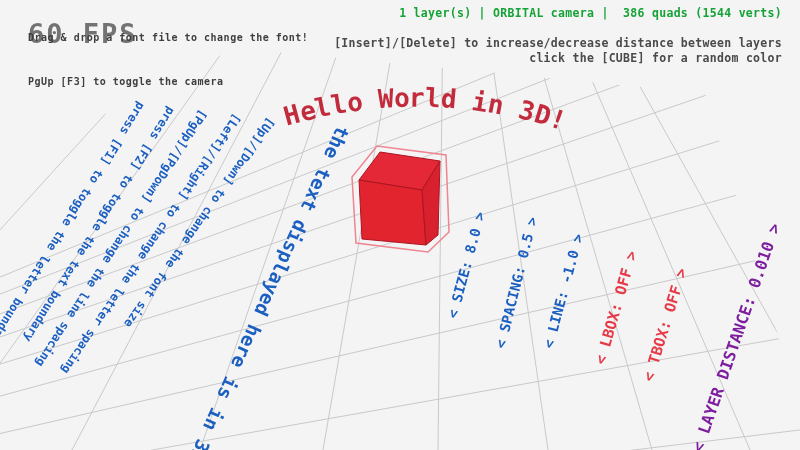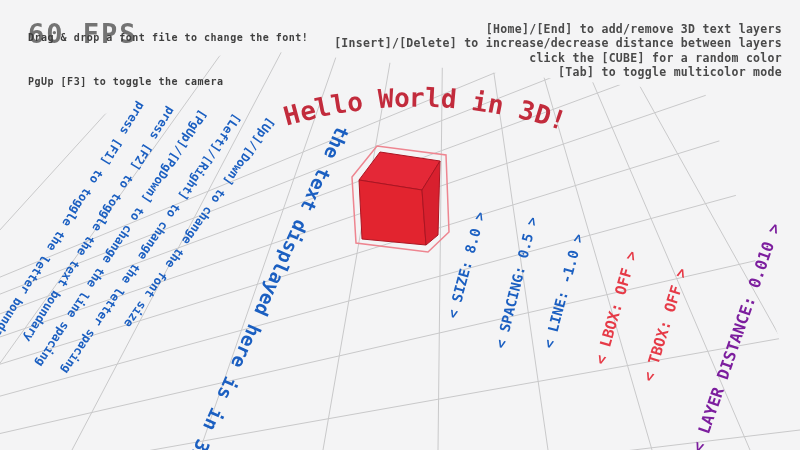--- a/index.html
+++ b/index.html
@@ -110,18 +110,17 @@
       <polygon points="422,190 440,161 438,235 426,245" fill="#d8202e" stroke="#ab1522" stroke-width="1"></polygon>
     </g>
   </svg>
 
   <div class="hello" id="hello"><span style="transform: translateY(0px) rotate(-15deg);">H</span><span style="transform: translateY(-4.1px) rotate(-13deg);">e</span><span style="transform: translateY(-7.6px) rotate(-11deg);">l</span><span style="transform: translateY(-10.6px) rotate(-9deg);">l</span><span style="transform: translateY(-13px) rotate(-7deg);">o</span><span style="transform: translateY(-15px) rotate(-5deg);"> </span><span style="transform: translateY(-16.3px) rotate(-3deg);">W</span><span style="transform: translateY(-17.2px) rotate(-1deg);">o</span><span style="transform: translateY(-17.4px) rotate(1deg);">r</span><span style="transform: translateY(-17.2px) rotate(3deg);">l</span><span style="transform: translateY(-16.3px) rotate(5deg);">d</span><span style="transform: translateY(-15px) rotate(7deg);"> </span><span style="transform: translateY(-13px) rotate(9deg);">i</span><span style="transform: translateY(-10.6px) rotate(11deg);">n</span><span style="transform: translateY(-7.6px) rotate(13deg);"> </span><span style="transform: translateY(-4.1px) rotate(15deg);">3</span><span style="transform: translateY(0px) rotate(17deg);">D</span><span style="transform: translateY(4.6px) rotate(19deg);">!</span></div>
 
   <div class="hud fps">60 FPS</div>
   <div class="hud hud-left" style="top:32px;">Drag &amp; drop a font file to change the font!</div>
   <div class="hud hud-left" style="top:76px;">PgUp [F3] to toggle the camera</div>
 
-  <div class="hud hud-right" style="top:22px;">[Home]/[End] to add/remove 3D text layers</div>
+  <div class="hud hud-right green" style="top:6px;">1 layer(s) | ORBITAL camera |  386 quads (1544 verts)</div>
   <div class="hud hud-right" style="top:36px;margin-left:20px;">[Insert]/[Delete] to increase/decrease distance between layers</div>
   <div class="hud hud-right" style="top:51px;margin-left:44px;">click the [CUBE] for a random color</div>
-  <div class="hud hud-right" style="top:65px;">[Tab] to toggle multicolor mode</div>
 
 </div>
 
 </body></html>

